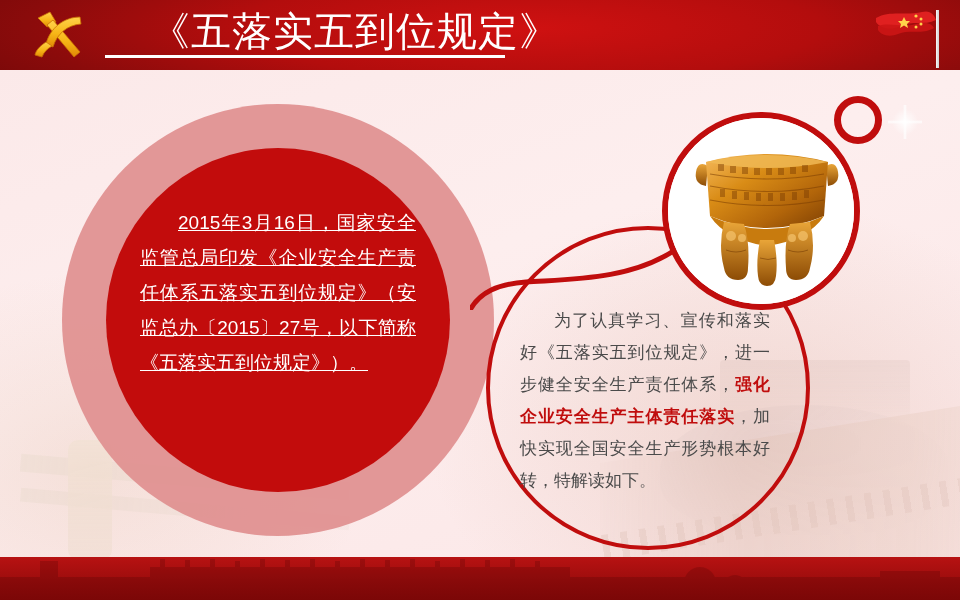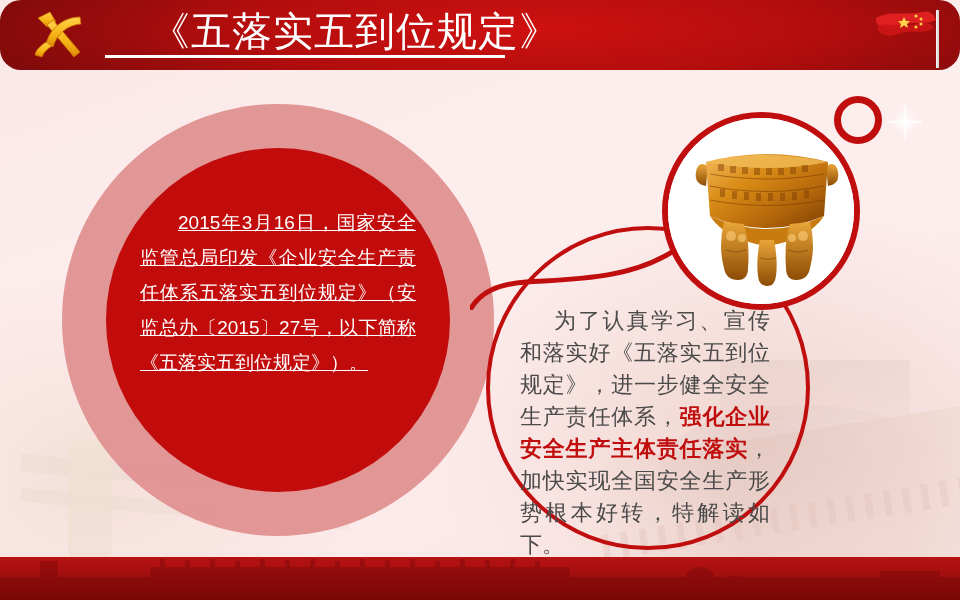--- a/index.html
+++ b/index.html
@@ -114,21 +114,20 @@
 
   
   .header {
     position: absolute;
     left: 0; top: 0;
     width: 960px;
     height: 70px;
     background:
       radial-gradient(ellipse 700px 120px at 55% 40%, #cf1111 0%, #b30d0d 42%, #8a0b0b 72%, #6b0707 100%);
     overflow: hidden;
-    border-radius: 21px;
   }
   .header-underline {
     position: absolute;
     left: 105px;
     top: 55px;
     width: 400px;
     height: 3px;
     background: #ffffff;
   }
   .header-title {
@@ -201,21 +200,21 @@
     border-radius: 50%;
     border: 4px solid #c00d0d;
     box-sizing: border-box;
   }
   .right-text {
     position: absolute;
     left: 520px;
     top: 305px;
     width: 250px;
     color: #4a4a4a;
-    font-size: 22px;
+    font-size: 17px;
     line-height: 32px;
     text-align: justify;
     text-indent: 34px;
   }
   .right-text .hl {
     color: #c00d0d;
     font-weight: bold;
   }
 
   

